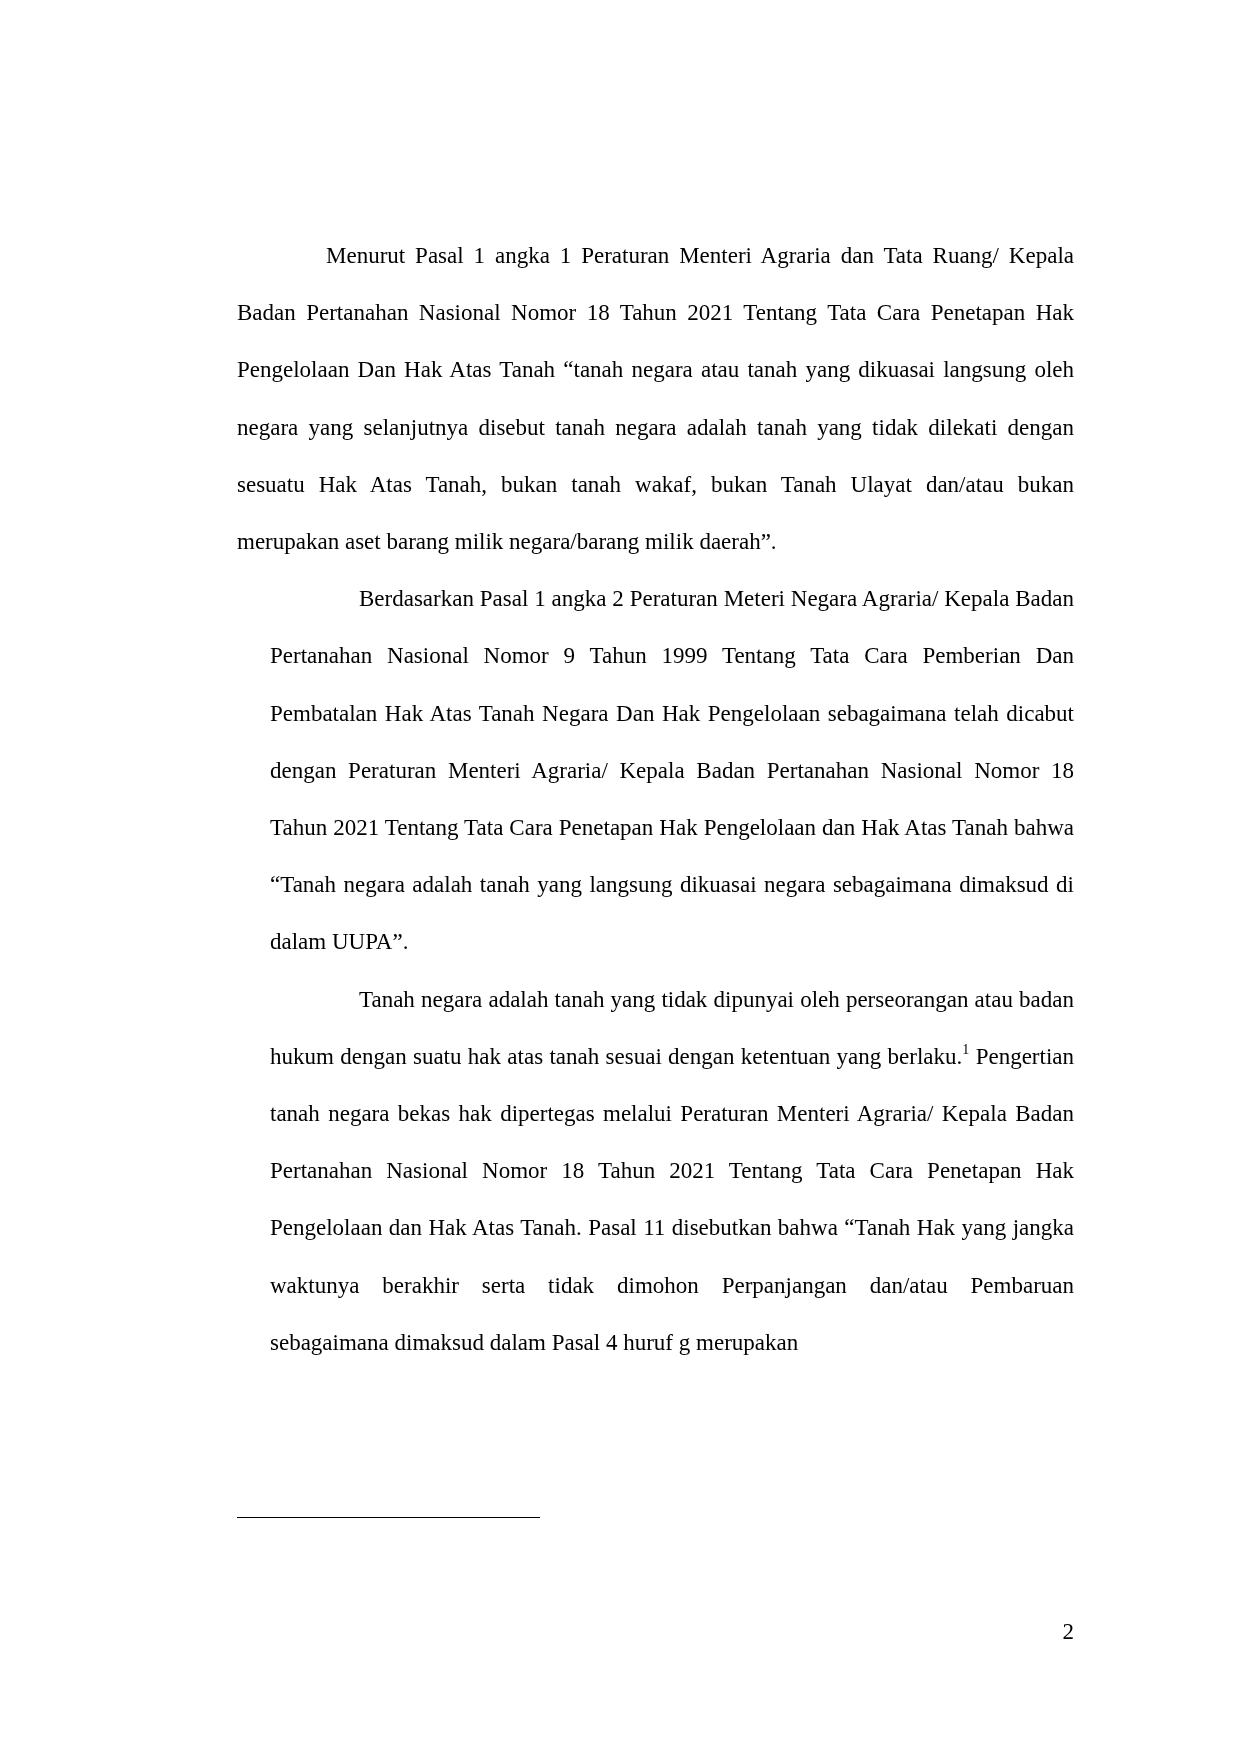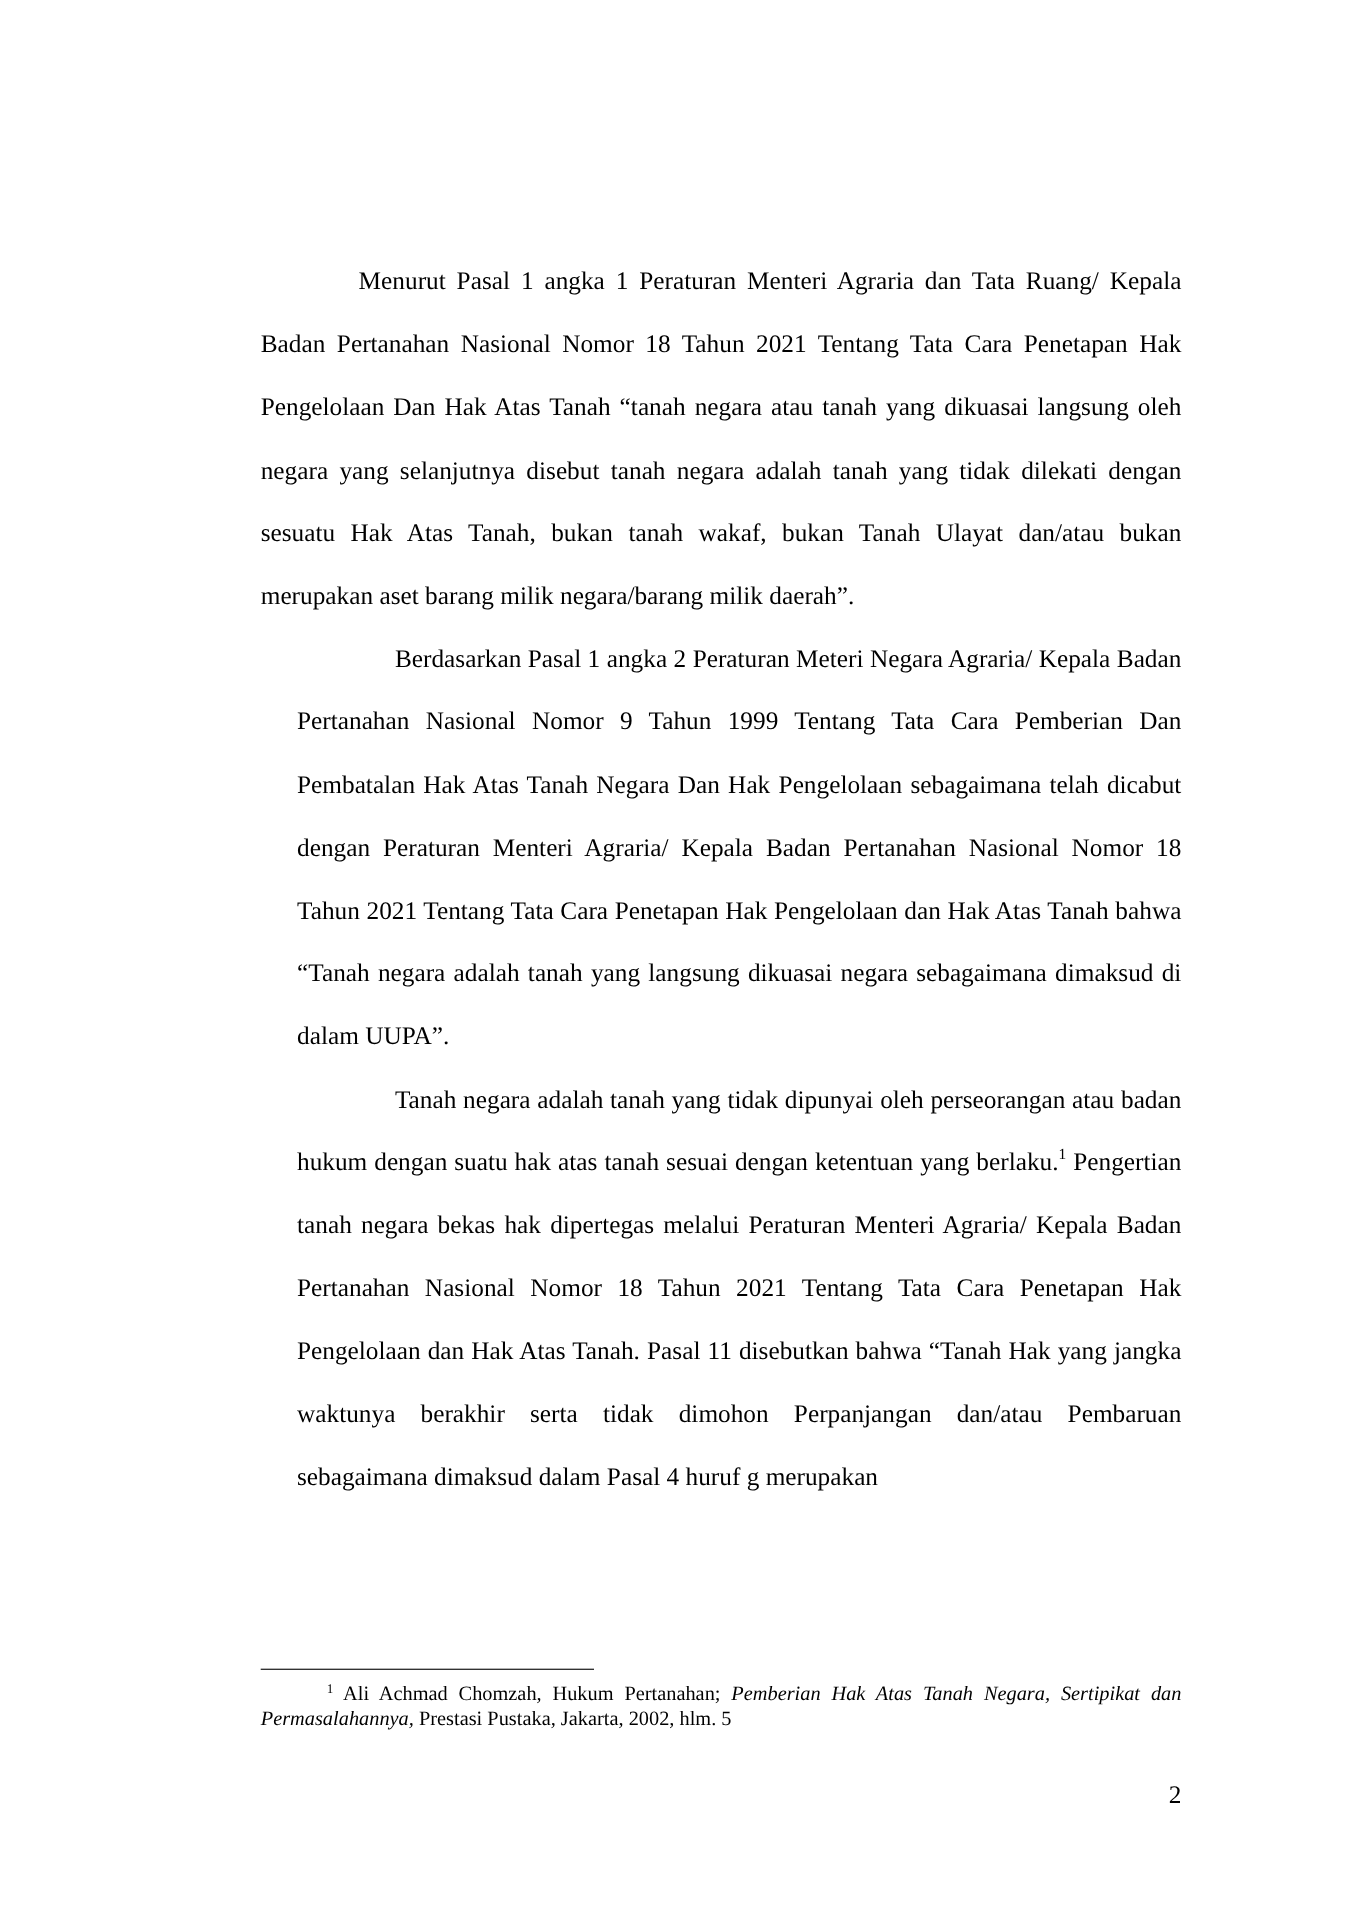--- a/index.html
+++ b/index.html
@@ -24,16 +24,15 @@
 
 <div class="page">
   <div class="body-text">
     <p class="para">Menurut Pasal 1 angka 1 Peraturan Menteri Agraria dan Tata Ruang/ Kepala Badan Pertanahan Nasional Nomor 18 Tahun 2021 Tentang Tata Cara Penetapan Hak Pengelolaan Dan Hak Atas Tanah “tanah negara atau tanah yang dikuasai langsung oleh negara yang selanjutnya disebut tanah negara adalah tanah yang tidak dilekati dengan sesuatu Hak Atas Tanah, bukan tanah wakaf, bukan Tanah Ulayat dan/atau bukan merupakan aset barang milik negara/barang milik daerah”.</p>
     <p class="para">Berdasarkan Pasal 1 angka 2 Peraturan Meteri Negara Agraria/ Kepala Badan Pertanahan Nasional Nomor 9 Tahun 1999 Tentang Tata Cara Pemberian Dan Pembatalan Hak Atas Tanah Negara Dan Hak Pengelolaan sebagaimana telah dicabut dengan Peraturan Menteri Agraria/ Kepala Badan Pertanahan Nasional Nomor 18 Tahun 2021 Tentang Tata Cara Penetapan Hak Pengelolaan dan Hak Atas Tanah bahwa “Tanah negara adalah tanah yang langsung dikuasai negara sebagaimana dimaksud di dalam UUPA”.</p>
     <p class="para"><span>Tanah negara adalah tanah yang tidak dipunyai oleh perseorangan atau badan hukum dengan suatu hak atas tanah sesuai dengan ketentuan yang berlaku.</span><sup class="fn">1</sup><span> Pengertian tanah negara bekas hak dipertegas melalui Peraturan Menteri Agraria/ Kepala Badan Pertanahan Nasional Nomor 18 Tahun 2021 Tentang Tata Cara Penetapan Hak Pengelolaan dan Hak Atas Tanah. Pasal 11 disebutkan bahwa “Tanah Hak yang jangka waktunya berakhir serta tidak dimohon Perpanjangan dan/atau Pembaruan sebagaimana dimaksud dalam Pasal 4 huruf g merupakan</span></p>
   </div>
 
   <div class="rule"></div>
 
-  <p class="footnote"><sup>1</sup><span> Ali Achmad Chomzah, Hukum Pertanahan; </span><i>Pemberian Hak Atas Tanah Negara, Sertipikat dan Permasalahannya,</i><span> Prestasi Pustaka, Jakarta, 2002, hlm. 5</span></p>
 
   <div class="page-number">2</div>
 </div>
 
 </body></html>

